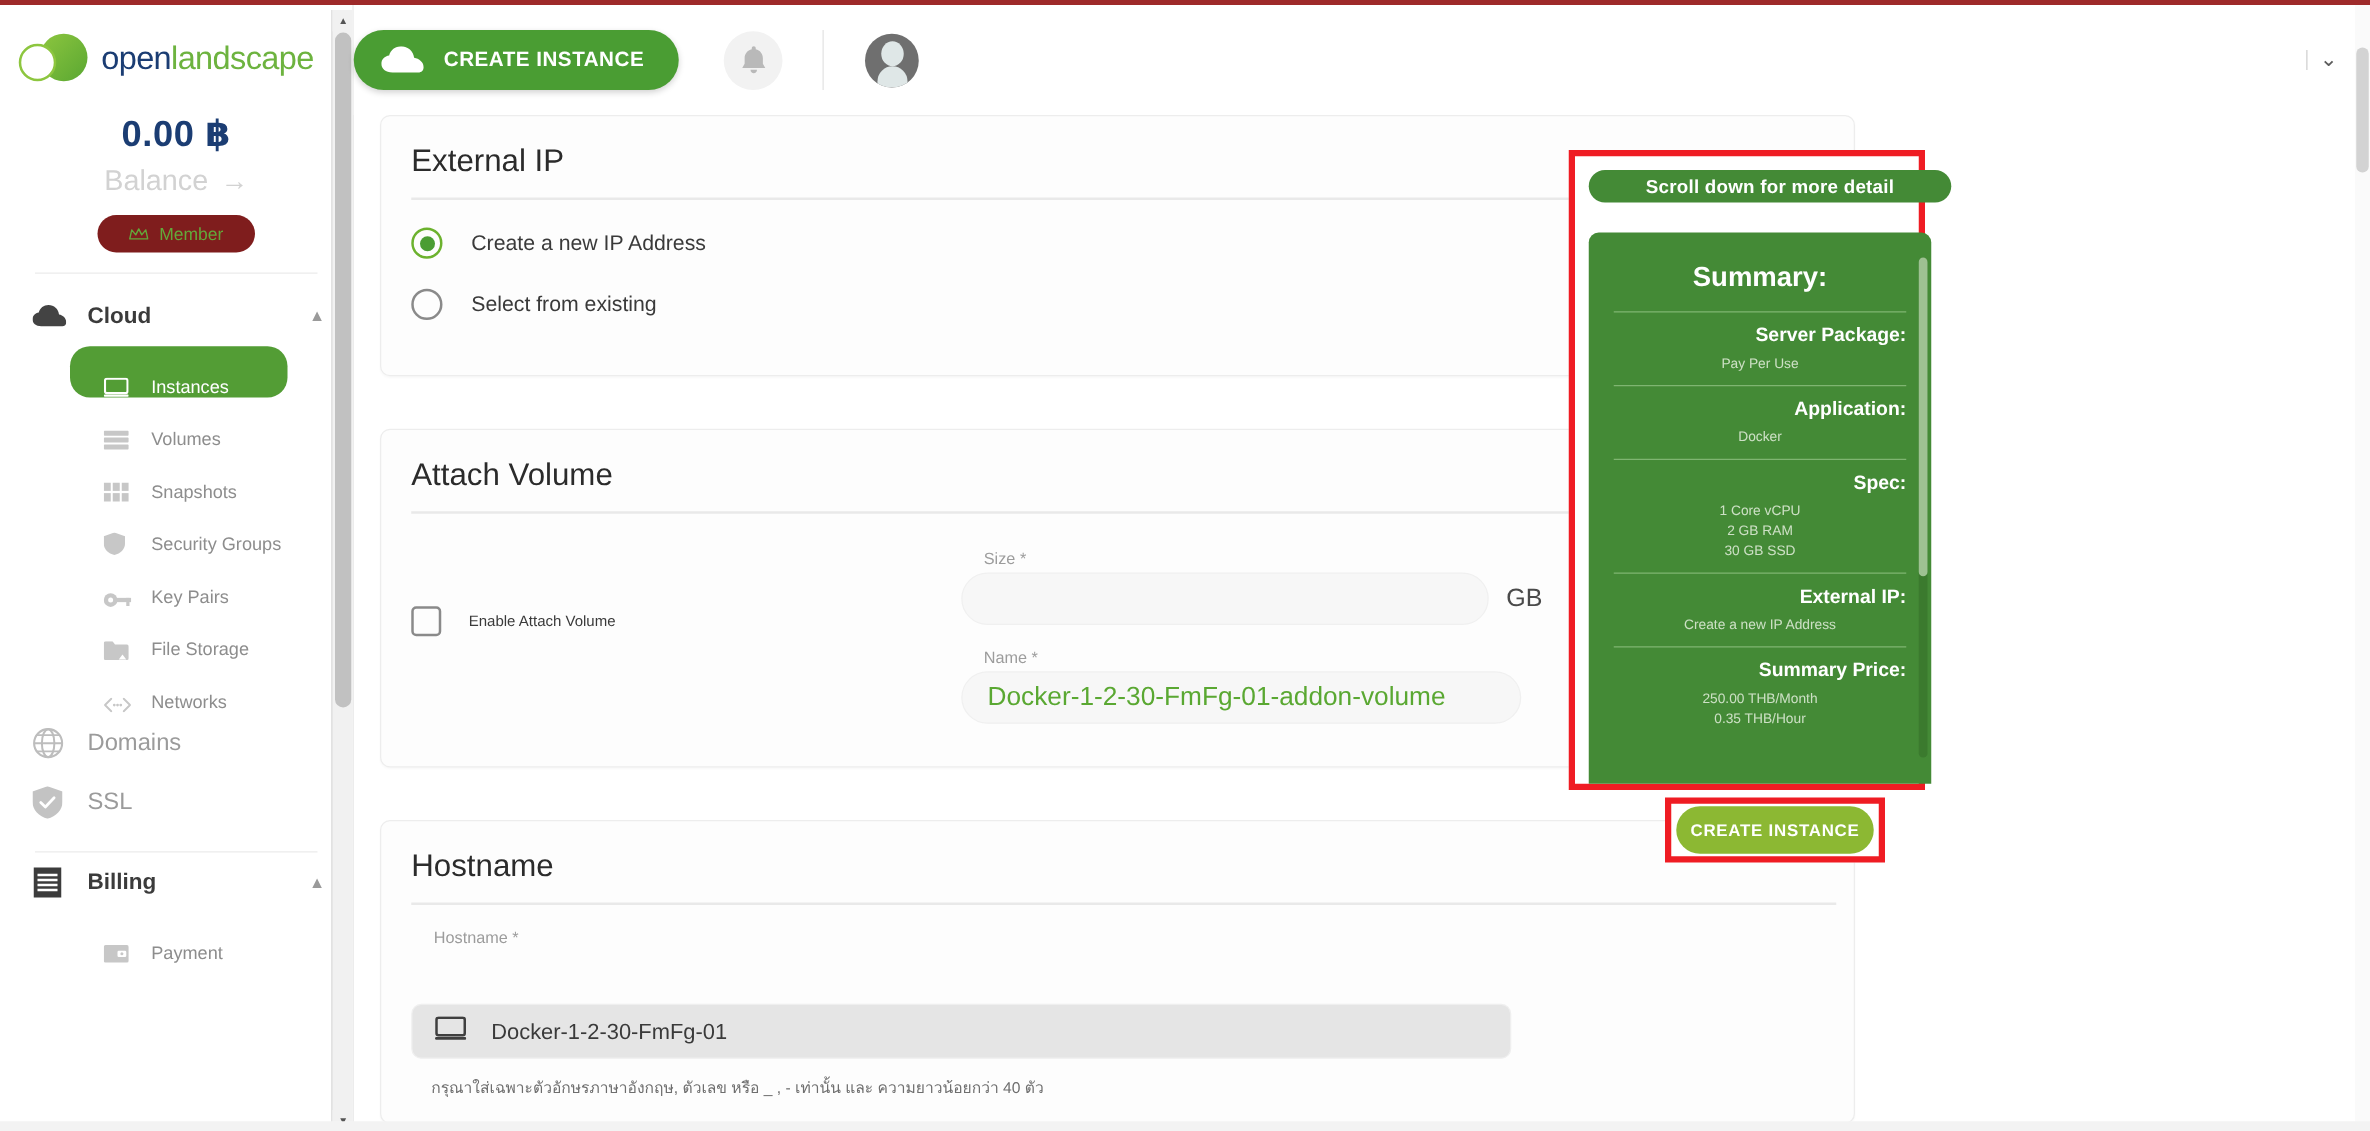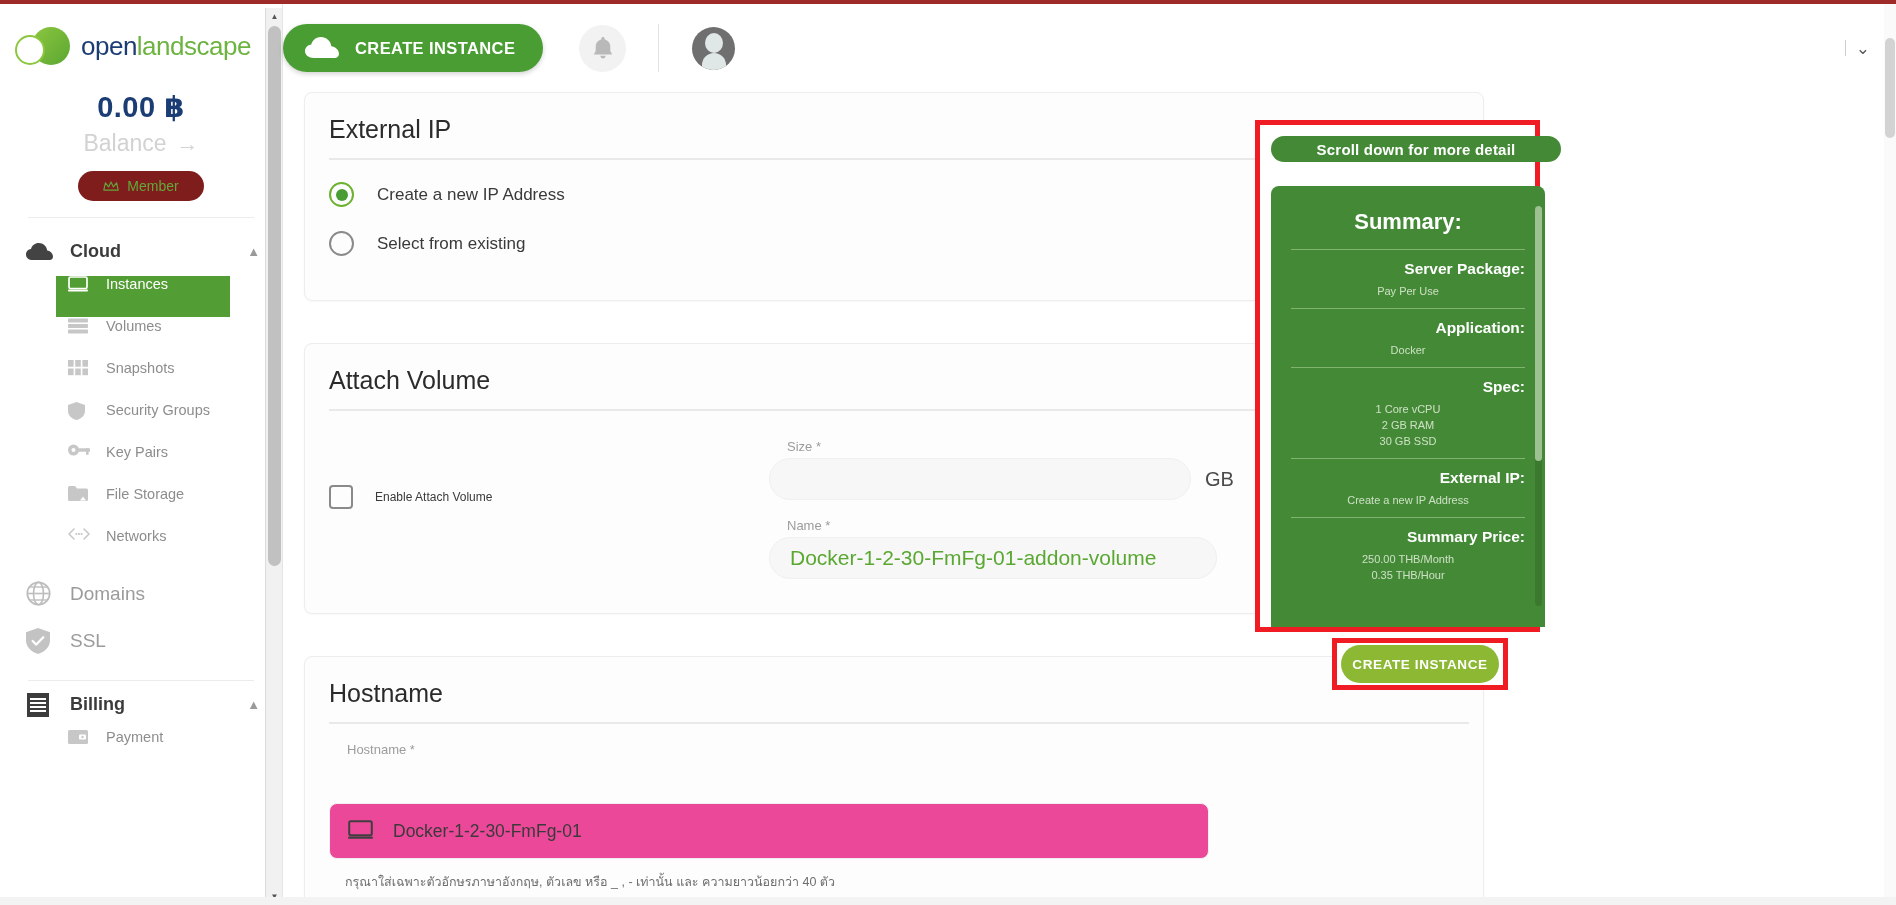--- a/index.html
+++ b/index.html
@@ -50,22 +50,22 @@
   .nav { margin-top:10px; }
   .nav-group {
     display:flex; align-items:center; height:47px; padding:0 22px 0 26px; cursor:pointer;
   }
   .nav-group .gi { width:30px; display:flex; align-items:center; justify-content:flex-start; }
   .nav-group .gl { font-size:18px; font-weight:bold; color:#3b3b3b; margin-left:14px; flex:1; }
   .nav-group .chev { color:#9a9a9a; font-size:13px; }
   .nav-group.muted .gl { color:#9b9b9b; font-weight:400; font-size:19px; }
 
   .nav-item {
-    display:flex; align-items:flex-start; height:41px; margin:1px 52px 1px 56px;
-    padding-left:12px; border-radius:0; color:#8d8d8d; font-size:14.5px; cursor:pointer;
+    display:flex; align-items:flex-end; height:41px; margin:1px 52px 1px 56px;
+    padding-left:27px; border-radius:16px; color:#8d8d8d; font-size:14.5px; cursor:pointer;
   }
   .nav-item .ni { width:26px; display:flex; align-items:center; }
   .nav-item .nl { margin-left:12px; white-space:nowrap; }
   .nav-item.active { background:#539d35; color:#ffffff; }
 
   .icon-sq { fill:#c7c7c7; }
 
   
   .sb-scroll { position:absolute; right:0; top:4px; width:17px; height:897px; background:#f1f1f1; border-left:1px solid #dcdcdc;}
   .sb-scroll .track-up, .sb-scroll .track-dn {
@@ -140,21 +140,21 @@
     display:flex; align-items:center; padding:0 20px; font-size:17px; color:#4a4a4a;
   }
   .input-pill.size { width:422px; }
   .input-pill.name { width:448px; }
   .unit-gb { font-size:20px; color:#4a4a4a; }
   .val-green { color:#5aa832; font-size:21px; }
   .spacer-18 { height:18px; }
 
   .hostname-body { padding:18px 24px 10px 24px; }
   .host-input {
-    width:880px; height:56px; border-radius:8px; background:#ec4899; border:1px solid #efefef;
+    width:880px; height:44px; border-radius:8px; background:#e5e5e5; border:1px solid #efefef;
     display:flex; align-items:center; padding:0 18px; gap:20px;margin-top:46px;
   }
   .host-val { font-size:17.5px; color:#3a3a3a; }
   .host-hint { font-size:12.5px; color:#6e6e6e; margin:13px 0 0 16px; }
 
   
   .sum-outline {
     position:absolute; left:1255px; top:120px; width:285px; height:512px;
     border:5px solid #ef1c23; background:#ffffff;
   }

